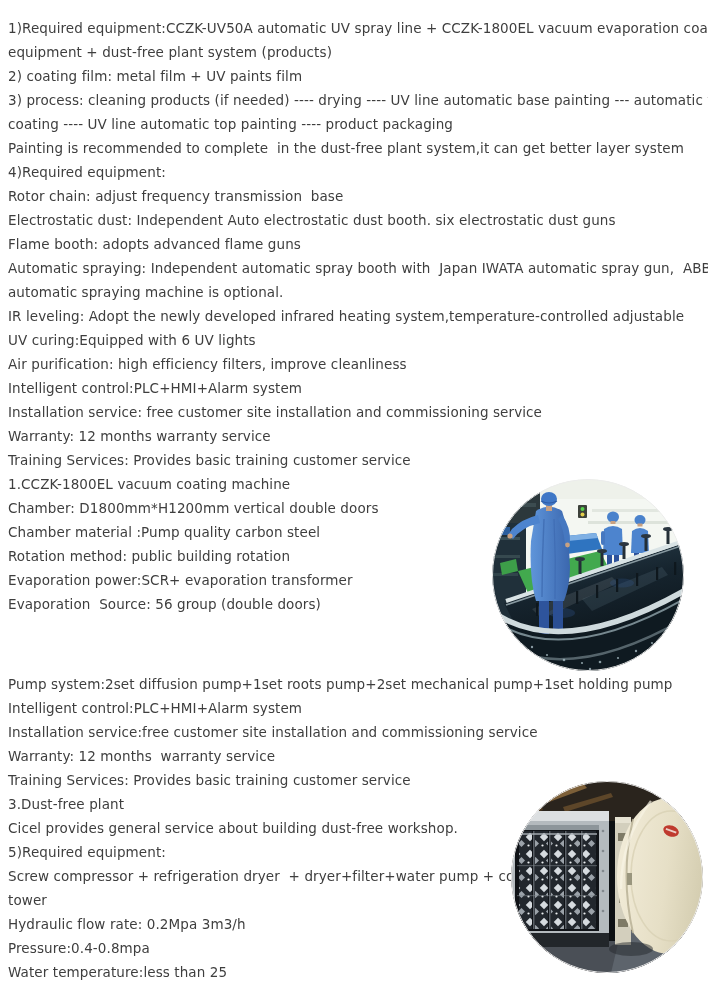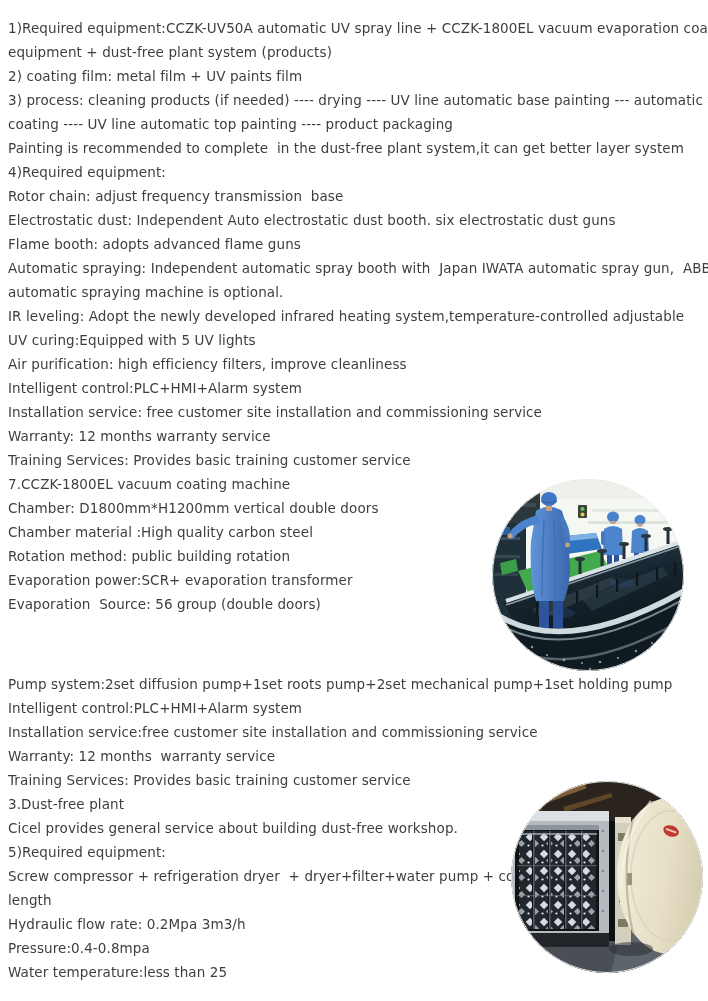--- a/index.html
+++ b/index.html
@@ -47,45 +47,45 @@
     <div class="ln">3) process: cleaning products (if needed) ---- drying ---- UV line automatic base painting --- automatic vacuum</div>
     <div class="ln">coating ---- UV line automatic top painting ---- product packaging</div>
     <div class="ln">Painting is recommended to complete  in the dust-free plant system,it can get better layer system</div>
     <div class="ln">4)Required equipment:</div>
     <div class="ln">Rotor chain: adjust frequency transmission  base</div>
     <div class="ln">Electrostatic dust: Independent Auto electrostatic dust booth. six electrostatic dust guns</div>
     <div class="ln">Flame booth: adopts advanced flame guns</div>
     <div class="ln">Automatic spraying: Independent automatic spray booth with  Japan IWATA automatic spray gun,  ABB</div>
     <div class="ln">automatic spraying machine is optional.</div>
     <div class="ln">IR leveling: Adopt the newly developed infrared heating system,temperature-controlled adjustable</div>
-    <div class="ln">UV curing:Equipped with 5 UV lights</div>
+    <div class="ln">UV curing:Equipped with 6 UV lights</div>
     <div class="ln">Air purification: high efficiency filters, improve cleanliness</div>
     <div class="ln">Intelligent control:PLC+HMI+Alarm system</div>
     <div class="ln">Installation service: free customer site installation and commissioning service</div>
     <div class="ln">Warranty: 12 months warranty service</div>
     <div class="ln">Training Services: Provides basic training customer service</div>
-    <div class="ln">7.CCZK-1800EL vacuum coating machine</div>
+    <div class="ln">1.CCZK-1800EL vacuum coating machine</div>
     <div class="ln">Chamber: D1800mm*H1200mm vertical double doors</div>
-    <div class="ln">Chamber material :High quality carbon steel</div>
+    <div class="ln">Chamber material :Pump quality carbon steel</div>
     <div class="ln">Rotation method: public building rotation</div>
     <div class="ln">Evaporation power:SCR+ evaporation transformer</div>
     <div class="ln">Evaporation  Source: 56 group (double doors)</div>
   </div>
 
   <div id="block2" class="textblock">
     <div class="ln">Pump system:2set diffusion pump+1set roots pump+2set mechanical pump+1set holding pump</div>
     <div class="ln">Intelligent control:PLC+HMI+Alarm system</div>
     <div class="ln">Installation service:free customer site installation and commissioning service</div>
     <div class="ln">Warranty: 12 months  warranty service</div>
     <div class="ln">Training Services: Provides basic training customer service</div>
     <div class="ln">3.Dust-free plant</div>
     <div class="ln">Cicel provides general service about building dust-free workshop.</div>
     <div class="ln">5)Required equipment:</div>
     <div class="ln">Screw compressor + refrigeration dryer  + dryer+filter+water pump + cooling</div>
-    <div class="ln">length</div>
+    <div class="ln">tower</div>
     <div class="ln">Hydraulic flow rate: 0.2Mpa 3m3/h</div>
     <div class="ln">Pressure:0.4-0.8mpa</div>
     <div class="ln">Water temperature:less than 25</div>
   </div>
 
   <div id="photo-spray-line" class="photo" role="img" aria-label="Workers in blue cleanroom gowns beside an automatic UV spray conveyor line">
     <svg viewBox="0 0 192 192" width="192" height="192" xmlns="http://www.w3.org/2000/svg">
       <defs>
         <clipPath id="cp1">
             <circle cx="96" cy="96" r="96"></circle>

